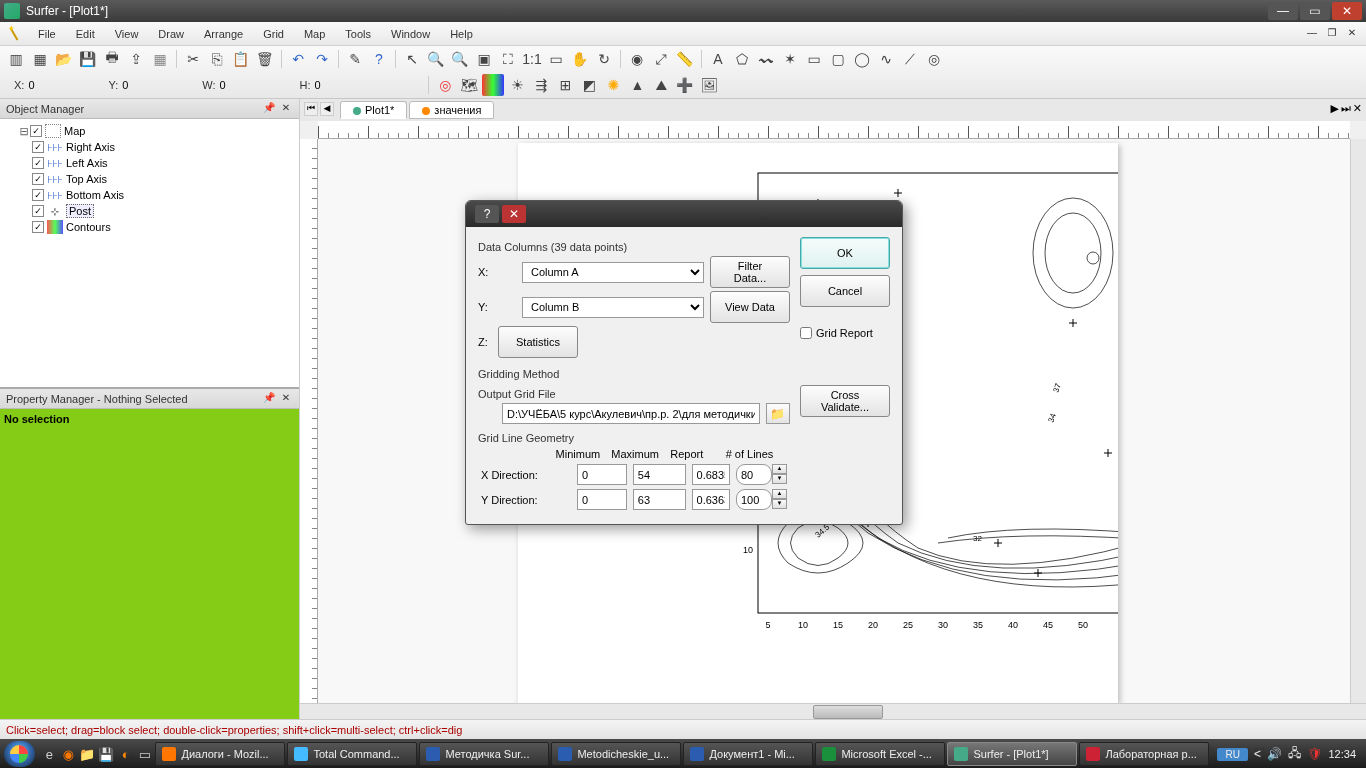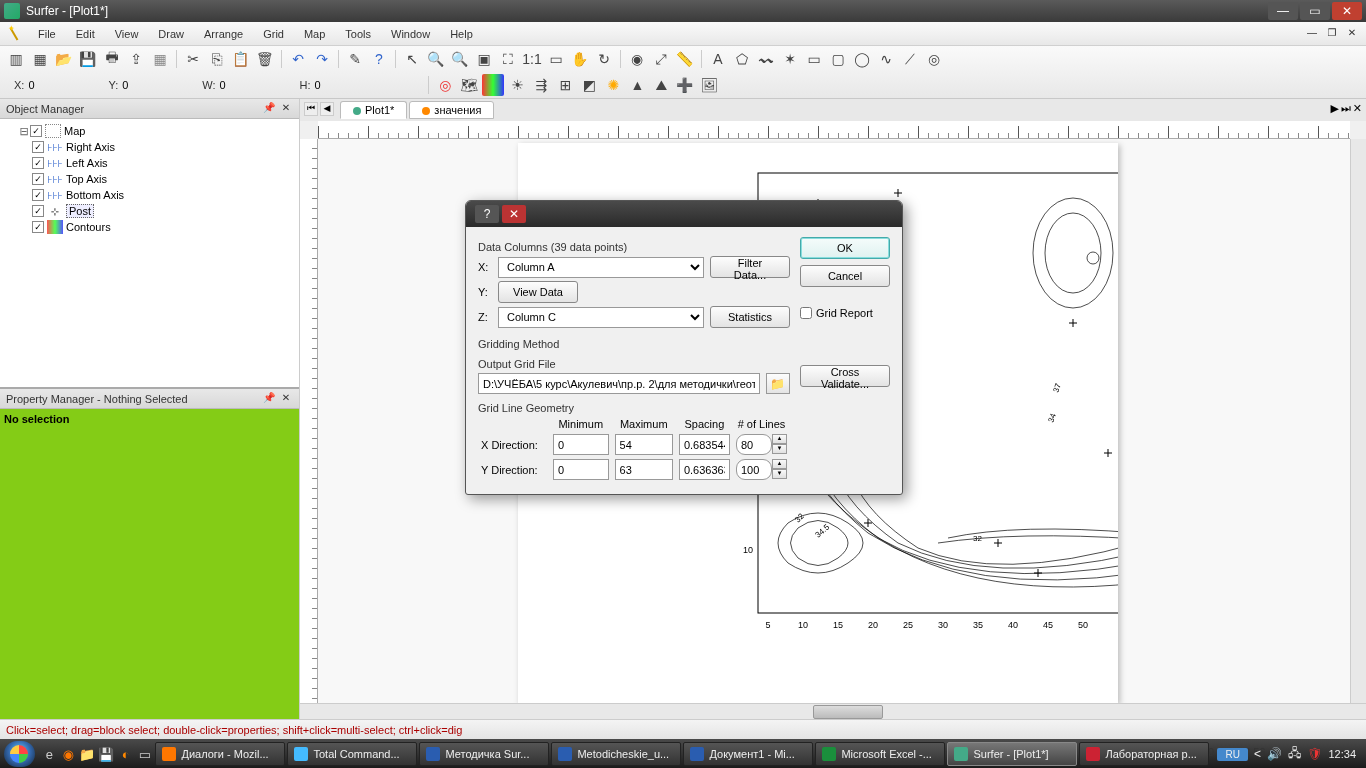--- a/index.html
+++ b/index.html
@@ -81,23 +81,23 @@
 .dlg-title { height: 26px; background: linear-gradient(to bottom,#4a4a4a,#2a2a2a); color: #fff; display: flex; align-items: center; padding: 0 6px; border-radius: 5px 5px 0 0; font-size: 12px; }
 .dlg-title .t { flex:1; white-space:nowrap; overflow:hidden; text-overflow:ellipsis; }
 .dlg-title .hbtn { width: 24px; height: 18px; background: #555; margin-left: 3px; display:flex; align-items:center; justify-content:center; border-radius:2px; cursor:pointer; font-size:12px; }
 .dlg-title .hbtn.close { background:#b33; }
 .dlg-body { padding: 10px 12px 12px 12px; font-size: 11px; display:grid; grid-template-columns: 1fr 90px; gap: 4px 10px; }
 .dlg-left { }
 .dlg-right { display:flex; flex-direction:column; gap:6px; align-items:stretch; }
 .section-label { font-size:11px; color:#333; margin:4px 0 2px 0; }
 .row { display:flex; align-items:center; margin:3px 0; gap:6px; }
 .row label { width:14px; }
-select, input[type=text] { height: 21px; border:1px solid #999; background:#fff; padding:0 4px; font-size:11px; }
+select, input[type=text] { height: 21px; border:1px solid #999; background:#fff; padding:0 4px; font-size:11px;margin-left:24px; }
 .combo { flex:1; }
-.btn { height: 22px; border:1px solid #888; background:linear-gradient(#fdfdfd,#e3e3e3); border-radius:3px; font-size:11px; padding:0 10px; cursor:pointer; }
+.btn { height: 32px; border:1px solid #888; background:linear-gradient(#fdfdfd,#e3e3e3); border-radius:3px; font-size:11px; padding:0 10px; cursor:pointer; }
 .btn.primary { border:1px solid #4aa; background:linear-gradient(#f5fcfb,#dff2f0); box-shadow:0 0 0 1px #8dd inset; }
 .btn.side { width:80px; }
 .folder-btn { width:24px; height:21px; border:1px solid #999; background:linear-gradient(#fdfdfd,#e4e4e4); display:inline-flex; align-items:center; justify-content:center; cursor:pointer; font-size:12px; }
 .geom-table { width:100%; border-collapse:collapse; }
 .geom-table th { font-weight:normal; font-size:11px; padding:2px 4px; text-align:center; }
 .geom-table td { padding:2px 3px; }
 .geom-table td:first-child { width:72px; font-size:11px; }
 .geom-table input { width:100%; }
 .spin-wrap { display:flex; }
 .spin-wrap input { width:36px;border-radius:9px; }
@@ -398,44 +398,44 @@
   <div class="dlg-body">
     <div class="dlg-left">
       <div class="section-label">Data Columns    (39 data points)</div>
       <div class="row">
         <label>X:</label>
         <select class="combo"><option>Column A</option></select>
         <button class="btn side">Filter Data...</button>
       </div>
       <div class="row">
         <label>Y:</label>
+        <select class="combo"><option>Column B</option></select>
         <button class="btn side">View Data</button>
       </div>
       <div class="row">
         <label>Z:</label>
-        <select class="combo"><option>Column C</option></select>
         <button class="btn side">Statistics</button>
       </div>
 
       <div class="section-label" style="margin-top:10px">Gridding Method</div>
 
       <div class="section-label" style="margin-top:8px">Output Grid File</div>
       <div class="row">
         <input type="text" style="flex: 1 1 0%;" value="D:\УЧЁБА\5 курс\Акулевич\пр.р. 2\для методички\геотермическая карт">
         <span class="folder-btn">📁</span>
       </div>
 
       <div class="section-label" style="margin-top:8px">Grid Line Geometry</div>
       <table class="geom-table">
         <tbody>
             <tr>
           <th></th>
           <th>Minimum</th>
           <th>Maximum</th>
-          <th>Spacing</th>
+          <th>Report</th>
           <th># of Lines</th>
         </tr>
         <tr>
           <td>X Direction:</td>
           <td><input type="text" value="0" style=""></td>
           <td><input type="text" value="54" style=""></td>
           <td><input type="text" value="0.6835443038" style=""></td>
           <td>
                 <div class="spin-wrap">
                   <input type="text" value="80" style="">

